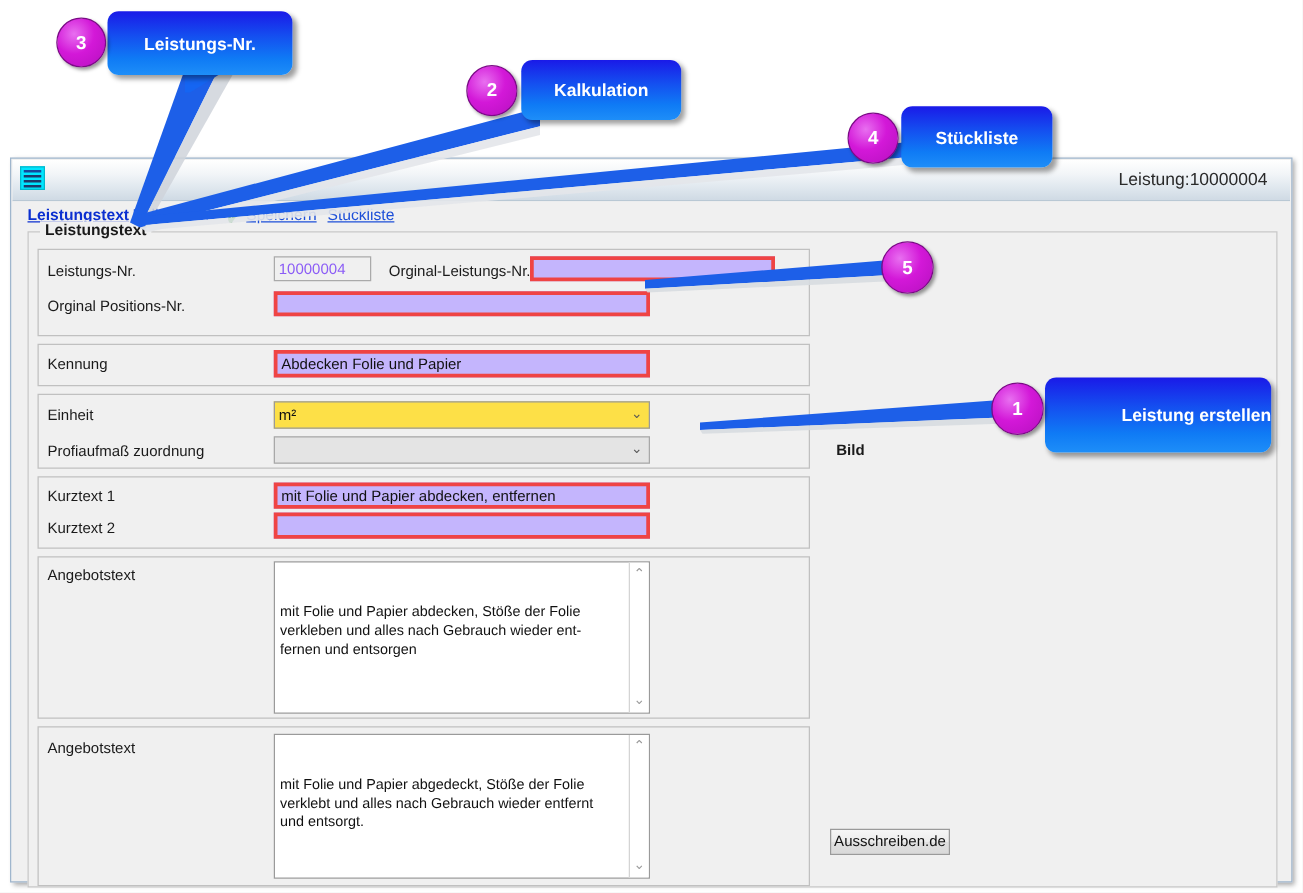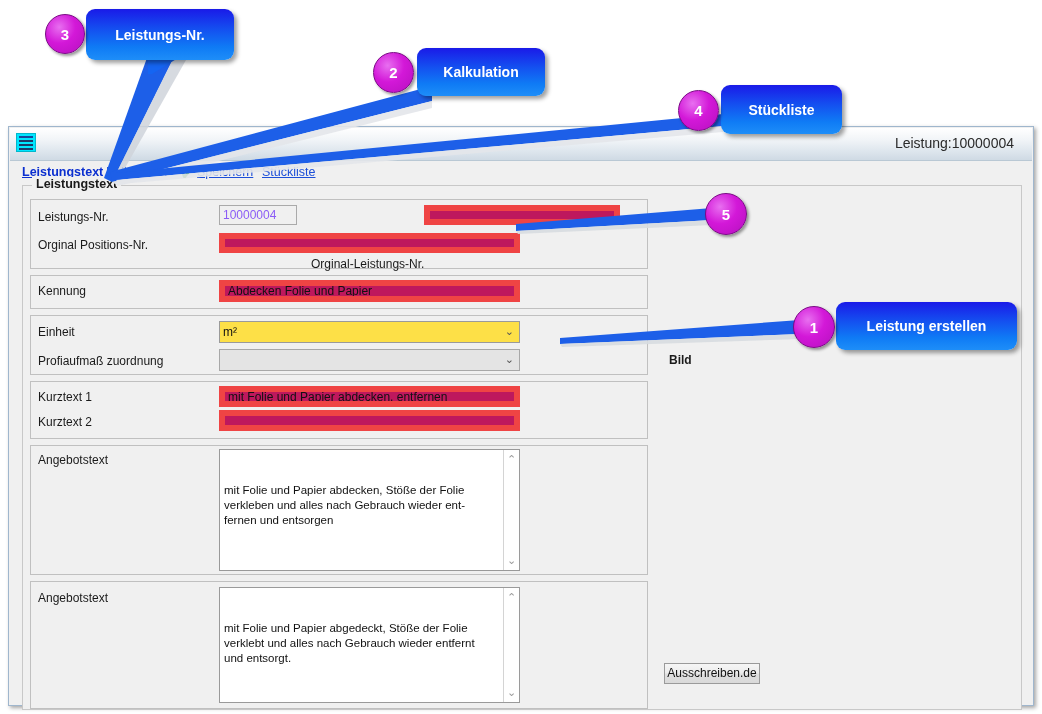--- a/index.html
+++ b/index.html
@@ -66,21 +66,21 @@
   }
 
   
   .fgroup{
     position:absolute;border:1px solid #c0c0c0;box-sizing:border-box;background:#f0f0f0;
   }
   .flabel{position:absolute;font-size:12px;color:#1a1a1a;white-space:nowrap;}
 
   .tf{
     position:absolute;box-sizing:border-box;
-    background:#be185d;border:6px solid #ef4444;
+    background:#c4b5fd;border:3px solid #ef4444;
     font-family:"Liberation Sans", sans-serif;font-size:12px;color:#111;
     padding:2px 3px;line-height:16px;
   }
   .tf.ro{background:#f0f0f0;color:#8b5cf6;border:1px solid #aaaaaa;}
   .combo{
     position:absolute;box-sizing:border-box;background:#fde047;border:1px solid #9a9a9a;
     font-size:12px;color:#111;padding:2px 3px;line-height:16px;
   }
   .combo.dis{background:#e4e4e4;border:1px solid #a8a8a8;}
   .combo .arrow{
@@ -184,21 +184,21 @@
         <div class="menu-item ul" style="left:252px;">Stückliste</div>
       </div>
 
       <div class="outer-group"></div>
       <div class="outer-group-title">Leistungstext</div>
 
       <div class="fgroup" style="left:20px;top:38px;width:618px;height:70px;"></div>
 
       <div class="flabel" style="left:28px;top:49px;">Leistungs-Nr.</div>
       <input class="tf ro" style="left: 209px; top: 44px; width: 78px; height: 20px;" readonly="" value="10000004">
-      <div class="flabel" style="left:301px;top:49px;margin-top:47px;">Orginal-Leistungs-Nr.</div>
+      <div class="flabel" style="left:301px;top:49px;">Orginal-Leistungs-Nr.</div>
       <input class="tf" style="left: 414px; top: 44px; width: 196px; height: 20px;" value="">
 
       <div class="flabel" style="left:28px;top:77px;">Orginal Positions-Nr.</div>
       <input class="tf" style="left: 209px; top: 72px; width: 301px; height: 20px;" value="">
 
       <div class="fgroup" style="left:20px;top:114px;width:618px;height:34px;"></div>
       <div class="flabel" style="left:28px;top:123px;">Kennung</div>
       <input class="tf" style="left: 209px; top: 119px; width: 301px; height: 22px;" value="Abdecken Folie und Papier">
 
       <div class="fgroup" style="left:20px;top:154px;width:618px;height:60px;"></div>
@@ -279,20 +279,20 @@
     <span>Stückliste</span>
   </div>
   <div class="badge" style="left:678px;top:90px;width:39px;height:39px;font-size:15px;">
     <span>4</span>
   </div>
 
   <div class="badge" style="left:705px;top:193px;width:40px;height:40px;font-size:15px;">
     <span>5</span>
   </div>
 
-  <div class="callout" style="left:836px;top:302px;width:181px;height:48px;font-size:14px;">
+  <div class="callout" style="left:836px;top:302px;width:181px;height:60px;font-size:14px;justify-content:flex-end;">
     <span>Leistung erstellen</span>
   </div>
   <div class="badge" style="left:793px;top:306px;width:40px;height:40px;font-size:15px;">
     <span>1</span>
   </div>
 
 </div>
 
 </body></html>

